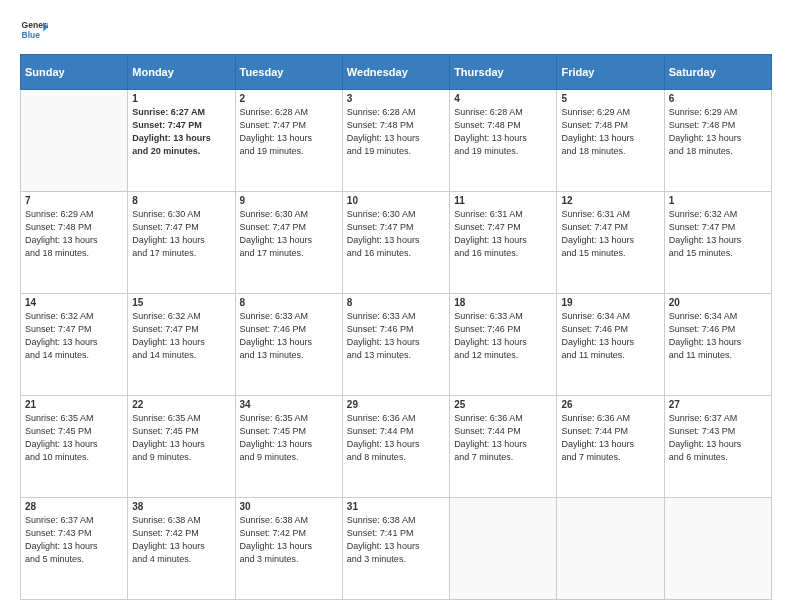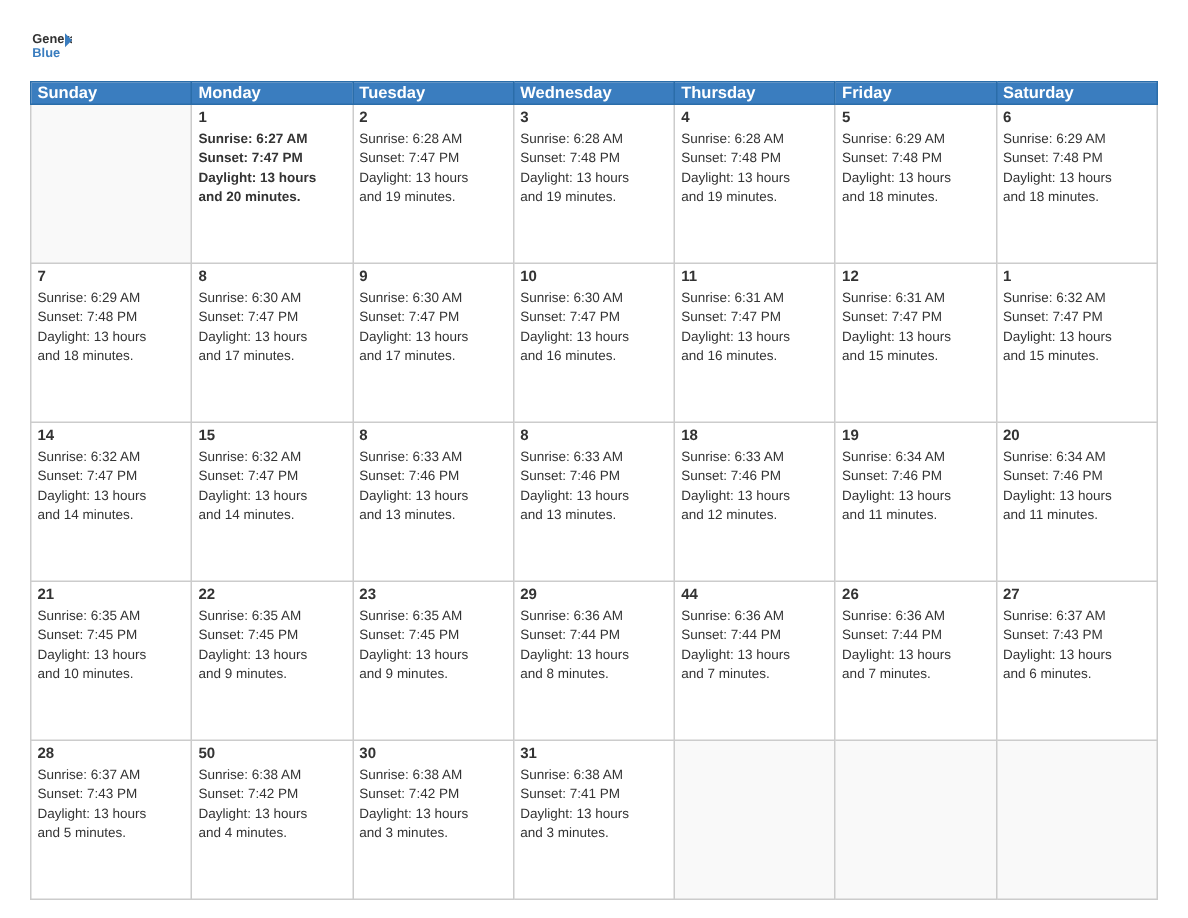--- a/index.html
+++ b/index.html
@@ -50,21 +50,21 @@
       border: 1px solid #ccc;
       border-collapse: collapse;
       width: 100%;
       table-layout: fixed;
     }
     .calendar th {
       background: #3a7dbf;
       color: #fff;
       font-size: 11px;
       font-weight: bold;
-      padding: 1px 4px;
+      padding: 11px 4px;
       text-align: left;
       border: 1px solid #2a6da9;
     }
     .calendar td {
       border: 1px solid #ccc;
       vertical-align: top;
       padding: 3px 4px;
       font-size: 9px;
       color: #333;
       background: #fff;
@@ -271,35 +271,35 @@
 and 10 minutes.</div>
           </td>
           <td>
             <div class="day-num">22</div>
             <div class="day-info" style="white-space: pre-line;">Sunrise: 6:35 AM
 Sunset: 7:45 PM
 Daylight: 13 hours
 and 9 minutes.</div>
           </td>
           <td>
-            <div class="day-num">23</div>
+            <div class="day-num">34</div>
             <div class="day-info" style="white-space: pre-line;">Sunrise: 6:35 AM
 Sunset: 7:45 PM
 Daylight: 13 hours
 and 9 minutes.</div>
           </td>
           <td>
             <div class="day-num">29</div>
             <div class="day-info" style="white-space: pre-line;">Sunrise: 6:36 AM
 Sunset: 7:44 PM
 Daylight: 13 hours
 and 8 minutes.</div>
           </td>
           <td>
-            <div class="day-num">44</div>
+            <div class="day-num">25</div>
             <div class="day-info" style="white-space: pre-line;">Sunrise: 6:36 AM
 Sunset: 7:44 PM
 Daylight: 13 hours
 and 7 minutes.</div>
           </td>
           <td>
             <div class="day-num">26</div>
             <div class="day-info" style="white-space: pre-line;">Sunrise: 6:36 AM
 Sunset: 7:44 PM
 Daylight: 13 hours
@@ -315,21 +315,21 @@
         </tr>
         <tr>
           <td>
             <div class="day-num">28</div>
             <div class="day-info" style="white-space: pre-line;">Sunrise: 6:37 AM
 Sunset: 7:43 PM
 Daylight: 13 hours
 and 5 minutes.</div>
           </td>
           <td>
-            <div class="day-num">50</div>
+            <div class="day-num">38</div>
             <div class="day-info" style="white-space: pre-line;">Sunrise: 6:38 AM
 Sunset: 7:42 PM
 Daylight: 13 hours
 and 4 minutes.</div>
           </td>
           <td>
             <div class="day-num">30</div>
             <div class="day-info" style="white-space: pre-line;">Sunrise: 6:38 AM
 Sunset: 7:42 PM
 Daylight: 13 hours

